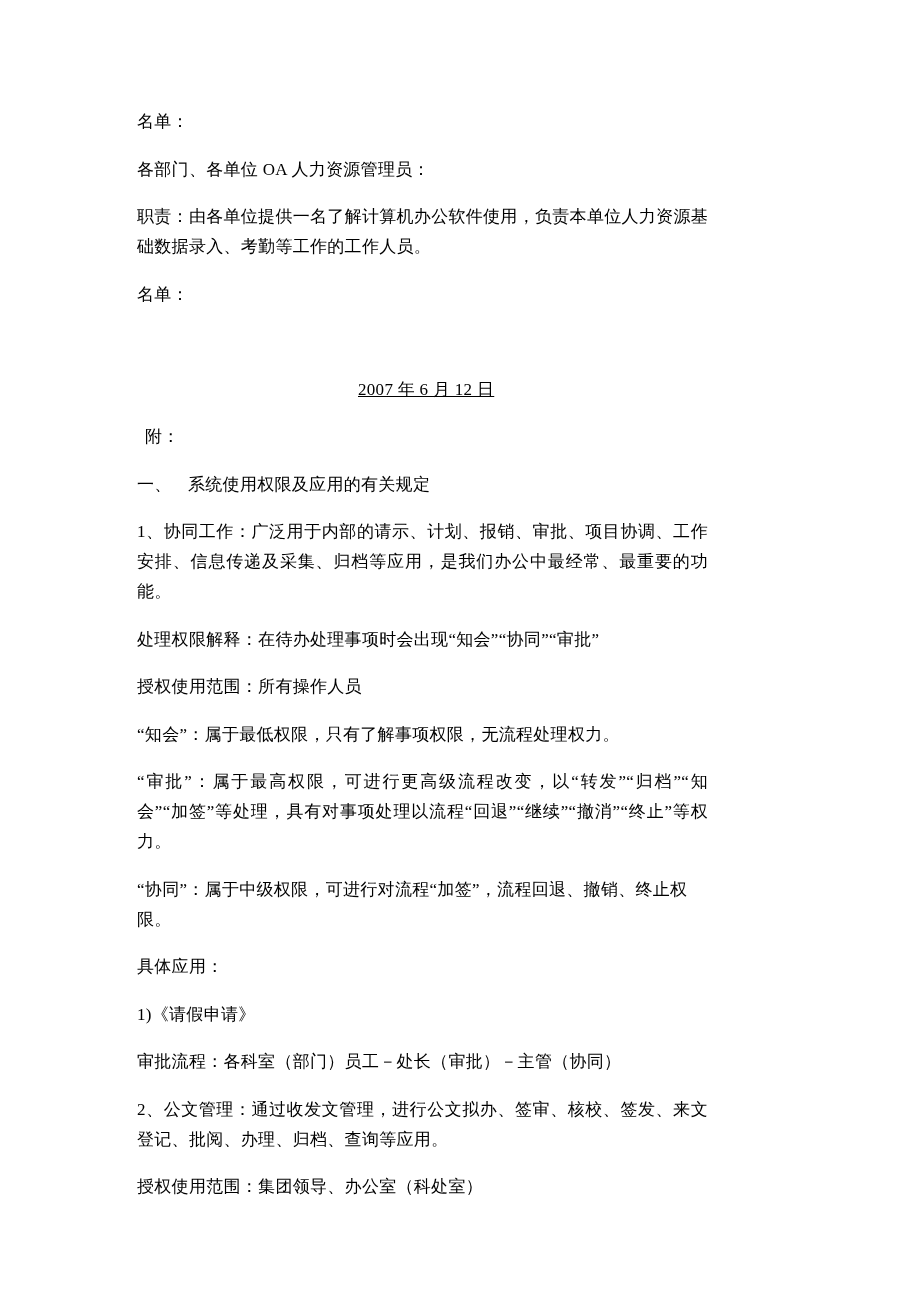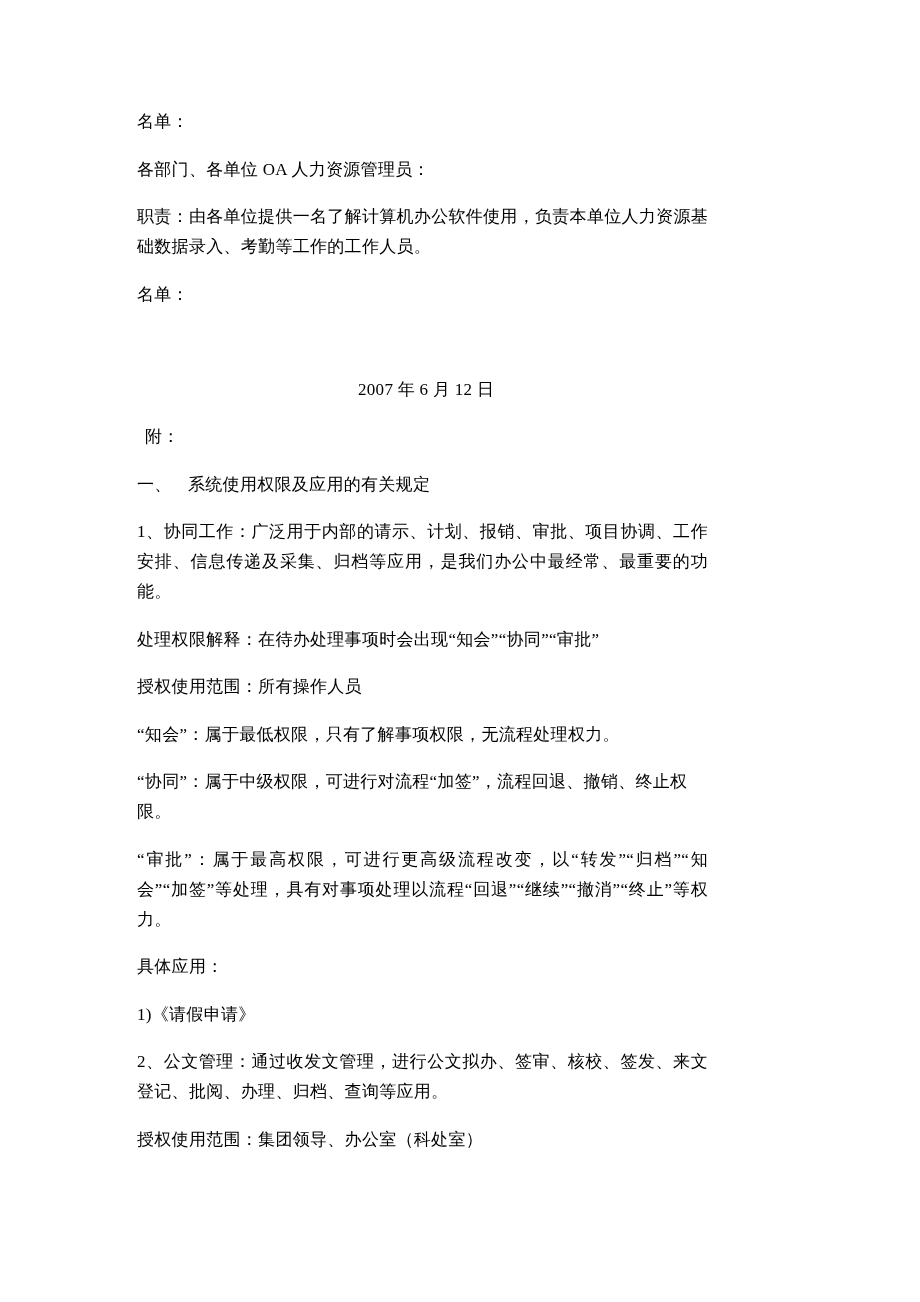--- a/index.html
+++ b/index.html
@@ -23,21 +23,21 @@
     background: #ffffff;
   }
   .para {
     margin: 0 0 17.5px 0;
     line-height: 30px;
     text-align: justify;
     letter-spacing: 0.3px;
   }
   .para.left { text-align: left; }
   .sig-company { padding-left: 228px; text-align: left; }
-  .sig-date    { padding-left: 221px; text-align: left; }
+  .sig-date    { padding-left: 221px; text-align: left; text-decoration: underline; }
   .attach      { padding-left: 8px;   text-align: left; }
   .heading .h-num {
     display: inline-block;
     width: 51px;
   }
   .empty-line {
     height: 30px;
     margin: 0 0 17.5px 0;
   }
 </style>
@@ -66,26 +66,27 @@
   </p>
 
   <p class="para">1、协同工作：广泛用于内部的请示、计划、报销、审批、项目协调、工作安排、信息传递及采集、归档等应用，是我们办公中最经常、最重要的功能。</p>
 
   <p class="para left">处理权限解释：在待办处理事项时会出现“知会”“协同”“审批”</p>
 
   <p class="para left">授权使用范围：所有操作人员</p>
 
   <p class="para left">“知会”：属于最低权限，只有了解事项权限，无流程处理权力。</p>
 
+  <p class="para">“审批”：属于最高权限，可进行更高级流程改变，以“转发”“归档”“知会”“加签”等处理，具有对事项处理以流程“回退”“继续”“撤消”“终止”等权力。</p>
+
   <p class="para left">“协同”：属于中级权限，可进行对流程“加签”，流程回退、撤销、终止权限。</p>
-
-  <p class="para">“审批”：属于最高权限，可进行更高级流程改变，以“转发”“归档”“知会”“加签”等处理，具有对事项处理以流程“回退”“继续”“撤消”“终止”等权力。</p>
 
   <p class="para left">具体应用：</p>
 
   <p class="para left">1)《请假申请》</p>
 
+  <p class="para left">审批流程：各科室（部门）员工－处长（审批）－主管（协同）</p>
 
   <p class="para">2、公文管理：通过收发文管理，进行公文拟办、签审、核校、签发、来文登记、批阅、办理、归档、查询等应用。</p>
 
   <p class="para left">授权使用范围：集团领导、办公室（科处室）</p>
 
 </div>
 
 </body></html>

